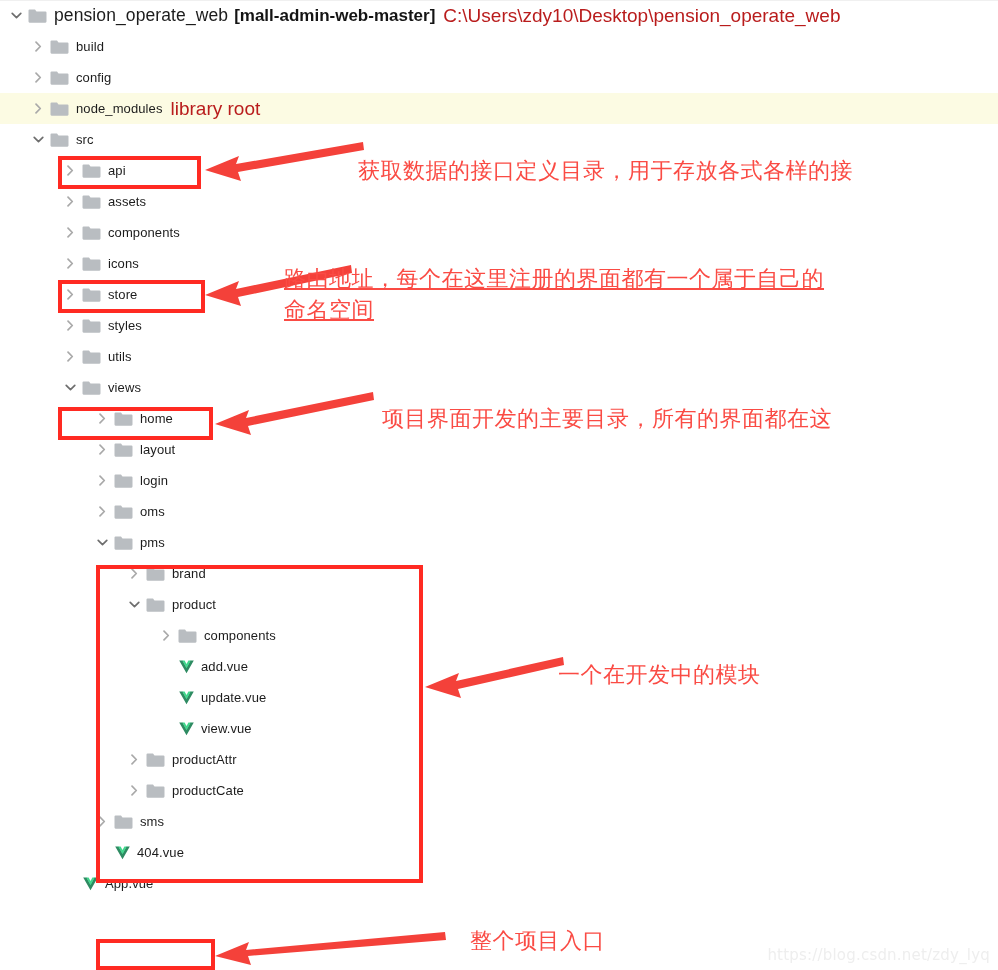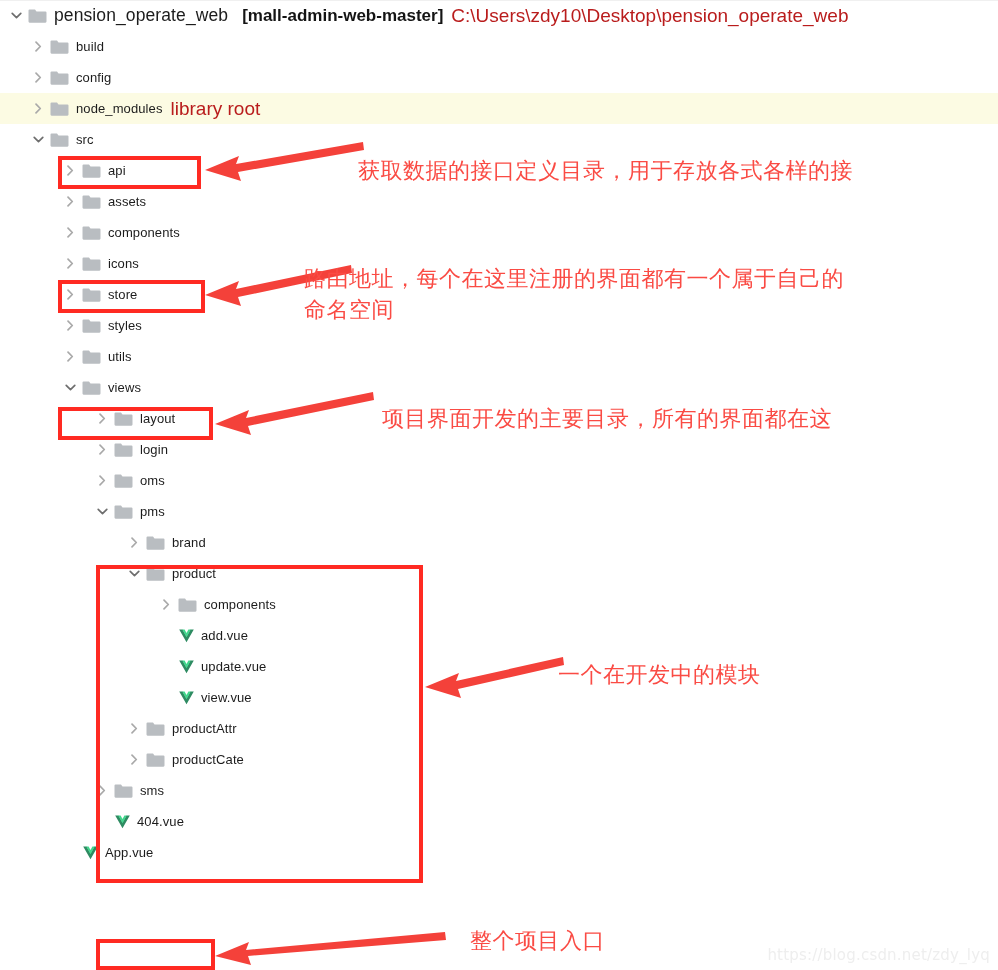--- a/index.html
+++ b/index.html
@@ -68,21 +68,21 @@
   .label {
     flex: 0 0 auto;
     font-size: 13px;
     color: #1c1c1c;
     letter-spacing: 0.1px;
   }
   .label.root { font-size: 17.5px; }
   .tagbold {
     font-weight: bold;
     color: #141414;
-    margin-left: 14px;
+    margin-left: 6px;
     font-size: 17px;
   }
   .muted {
     color: #b91c1c;
     margin-left: 8px;
     font-size: 19px;
   }
 
   
   .redbox {
@@ -322,20 +322,34 @@
       <div class="twisty">
         <svg width="17" height="17" viewBox="0 0 17 17">
           <path d="M6 4.2 L10.3 8.5 L6 12.8" fill="none" stroke="#a9a9a9" stroke-width="1.7" stroke-linecap="round" stroke-linejoin="round"></path>
         </svg>
       </div>
       <div class="ficon">
         <svg width="19" height="16" viewBox="0 0 19 16">
           <path d="M0.5 2.6 a1.1 1.1 0 0 1 1.1 -1.1 H7.0 l1.5 1.9 H17.4 a1.1 1.1 0 0 1 1.1 1.1 V13.6 a1.1 1.1 0 0 1 -1.1 1.1 H1.6 a1.1 1.1 0 0 1 -1.1 -1.1 Z" fill="#b9bdc1"></path>
         </svg>
       </div>
+      <span class="label">home</span>
+    </div>
+    <div class="row">
+      <div class="indent" style="width: 94px;"></div>
+      <div class="twisty">
+        <svg width="17" height="17" viewBox="0 0 17 17">
+          <path d="M6 4.2 L10.3 8.5 L6 12.8" fill="none" stroke="#a9a9a9" stroke-width="1.7" stroke-linecap="round" stroke-linejoin="round"></path>
+        </svg>
+      </div>
+      <div class="ficon">
+        <svg width="19" height="16" viewBox="0 0 19 16">
+          <path d="M0.5 2.6 a1.1 1.1 0 0 1 1.1 -1.1 H7.0 l1.5 1.9 H17.4 a1.1 1.1 0 0 1 1.1 1.1 V13.6 a1.1 1.1 0 0 1 -1.1 1.1 H1.6 a1.1 1.1 0 0 1 -1.1 -1.1 Z" fill="#b9bdc1"></path>
+        </svg>
+      </div>
       <span class="label">layout</span>
     </div>
     <div class="row">
       <div class="indent" style="width: 94px;"></div>
       <div class="twisty">
         <svg width="17" height="17" viewBox="0 0 17 17">
           <path d="M6 4.2 L10.3 8.5 L6 12.8" fill="none" stroke="#a9a9a9" stroke-width="1.7" stroke-linecap="round" stroke-linejoin="round"></path>
         </svg>
       </div>
       <div class="ficon">
@@ -534,19 +548,19 @@
 
 <svg class="arrow" width="140" height="48" style="left:425px; top:655px;">
   <polygon points="0,32 34,18 31,26 138,2 139,10 33,34 36,43" fill="#f4413a"></polygon>
 </svg>
 
 <svg class="arrow" width="232" height="40" style="left:215px; top:930px;">
   <polygon points="0,26 34,12 31,20 230,2 231,10 33,26 36,35" fill="#f4413a"></polygon>
 </svg>
 
 <div class="anno" style="left:358px; top:155px;">获取数据的接口定义目录，用于存放各式各样的接</div>
-<div class="anno" style="left:304px; top:263px;">路由地址，每个在这里注册的界面都有一个属于自己的
+<div class="anno" style="left:284px; top:263px;text-decoration:underline;">路由地址，每个在这里注册的界面都有一个属于自己的
 命名空间</div>
 <div class="anno" style="left:382px; top:403px;">项目界面开发的主要目录，所有的界面都在这</div>
 <div class="anno" style="left:558px; top:659px;">一个在开发中的模块</div>
 <div class="anno" style="left:470px; top:925px;">整个项目入口</div>
 
 <div id="watermark">https://blog.csdn.net/zdy_lyq</div>
 
 </body></html>

